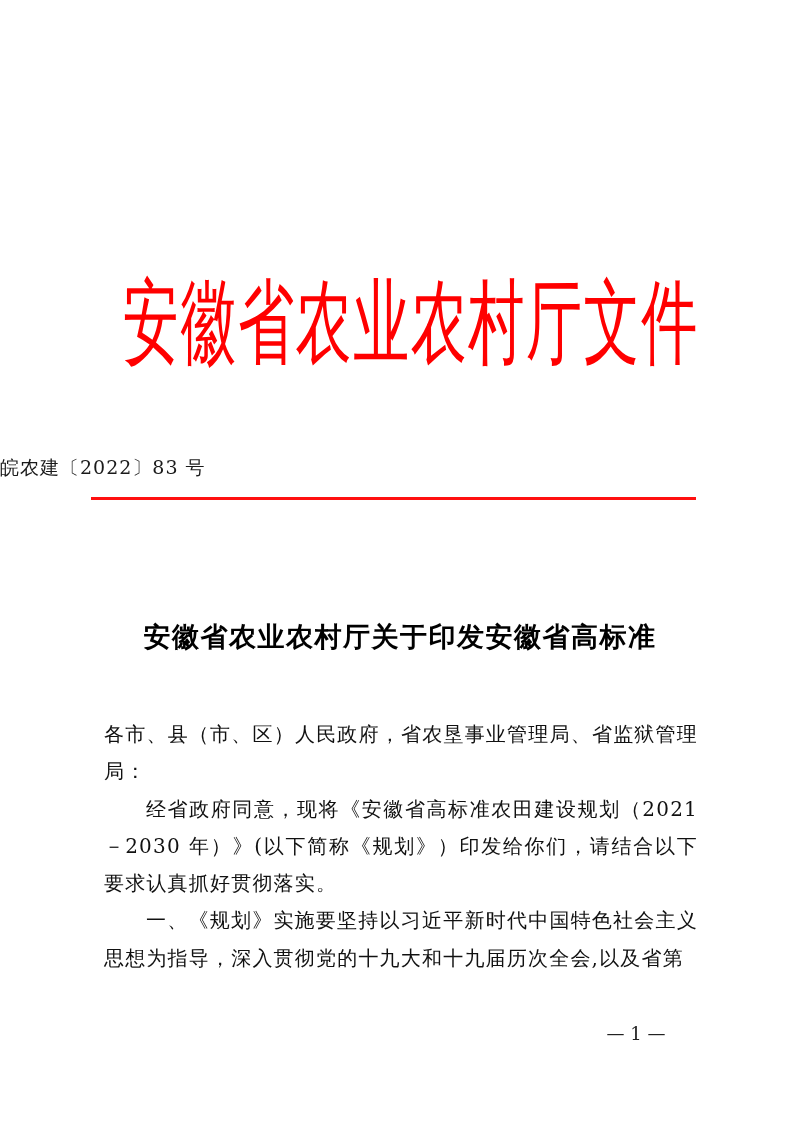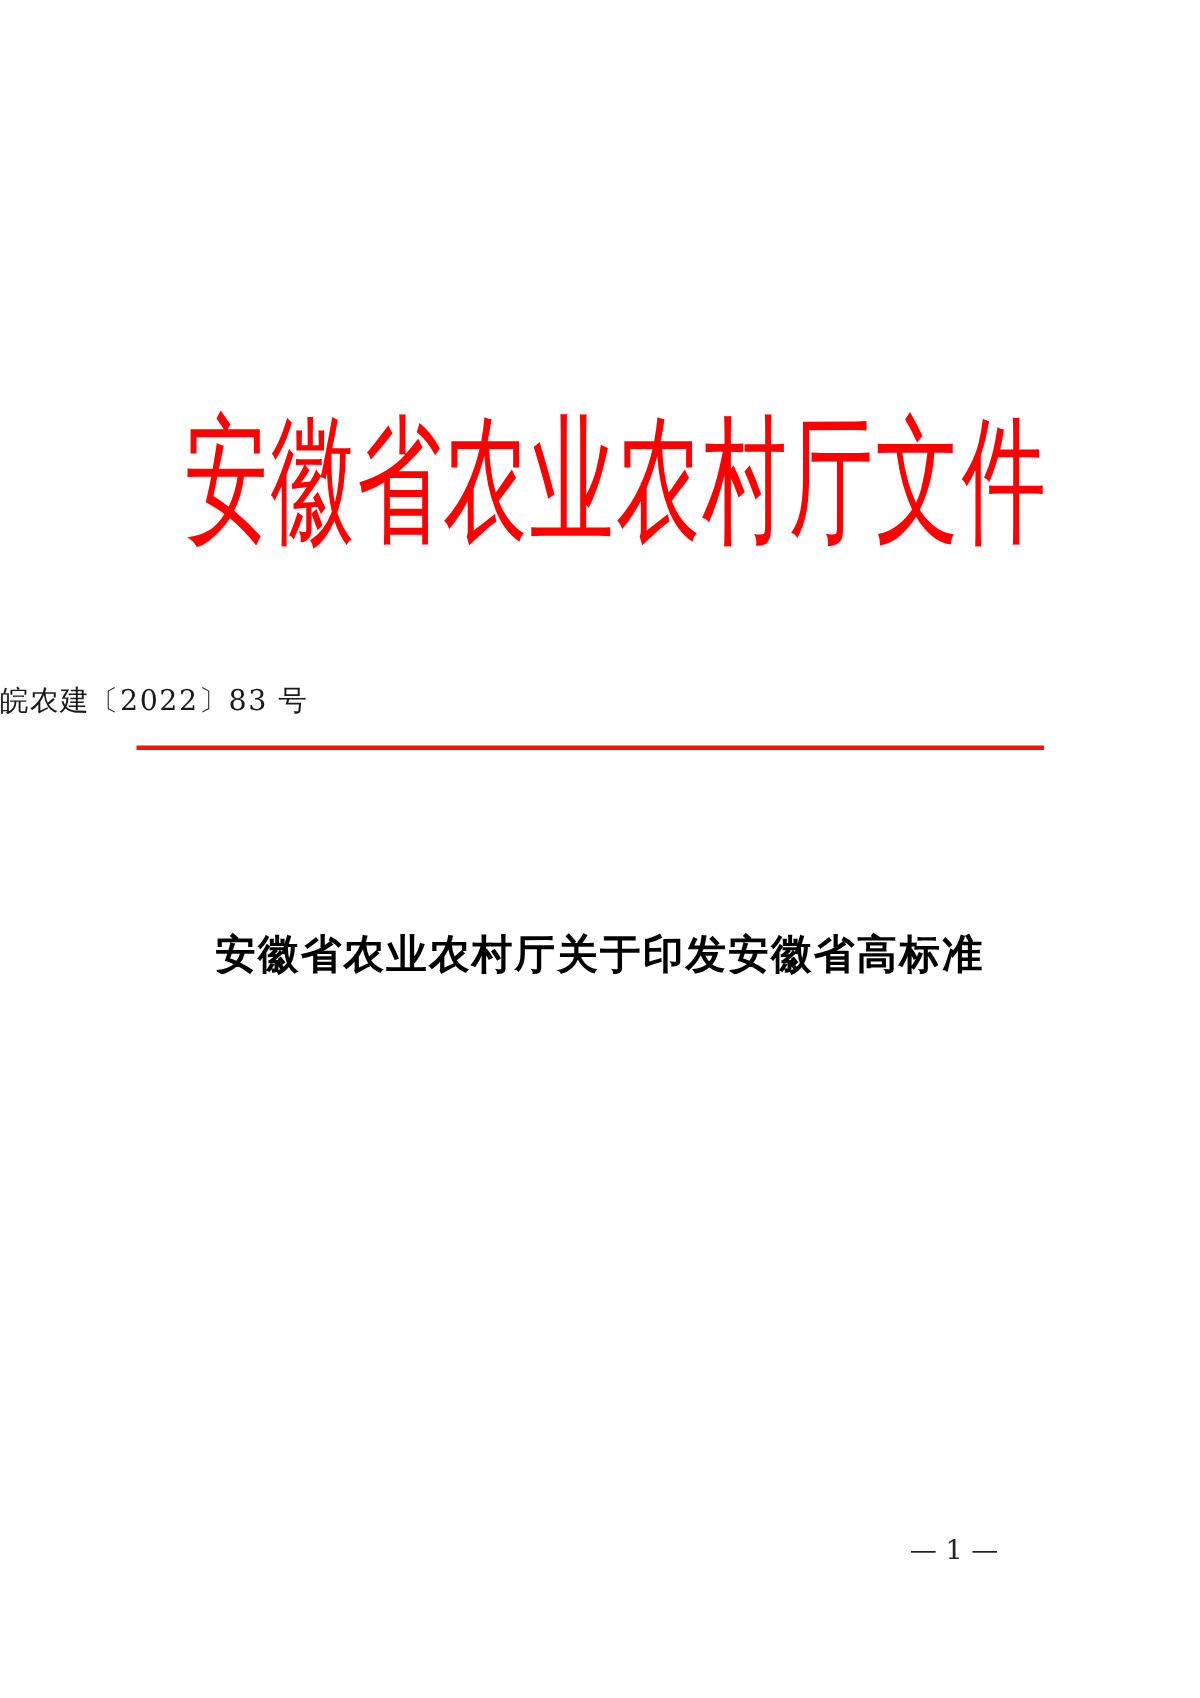--- a/index.html
+++ b/index.html
@@ -138,16 +138,21 @@
   </div>
 
   <div class="doc-number">皖农建〔2022〕83 号</div>
 
   <div class="red-rule"></div>
 
   <div class="title">
     <span class="title-line">安徽省农业农村厅关于印发安徽省高标准</span>
   </div>
 
+  <div class="body-text">
+    <p class="para">各市、县（市、区）人民政府，省农垦事业管理局、省监狱管理局：</p>
+    <p class="para indent">经省政府同意，现将《安徽省高标准农田建设规划（2021－2030 年）》(以下简称《规划》）印发给你们，请结合以下要求认真抓好贯彻落实。</p>
+    <p class="para indent">一、《规划》实施要坚持以习近平新时代中国特色社会主义思想为指导，深入贯彻党的十九大和十九届历次全会,以及省第</p>
+  </div>
 
   <div class="page-number">— 1 —</div>
 
 </div>
 
 </body></html>

